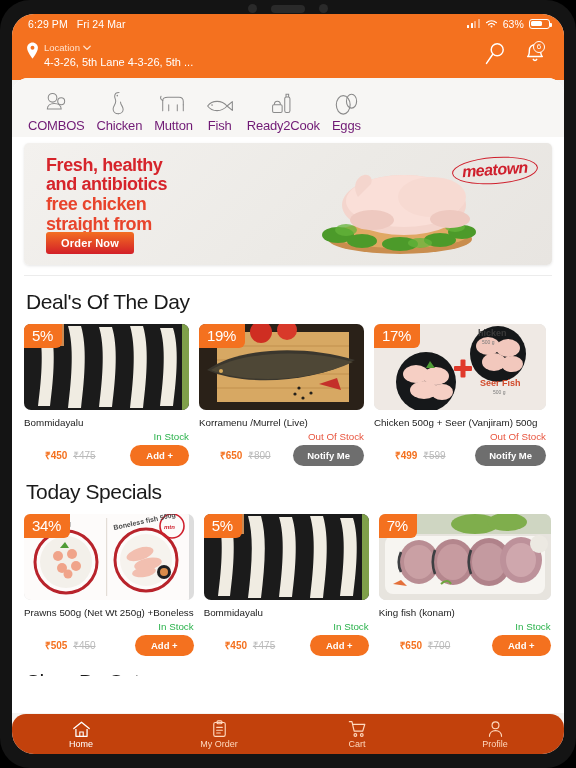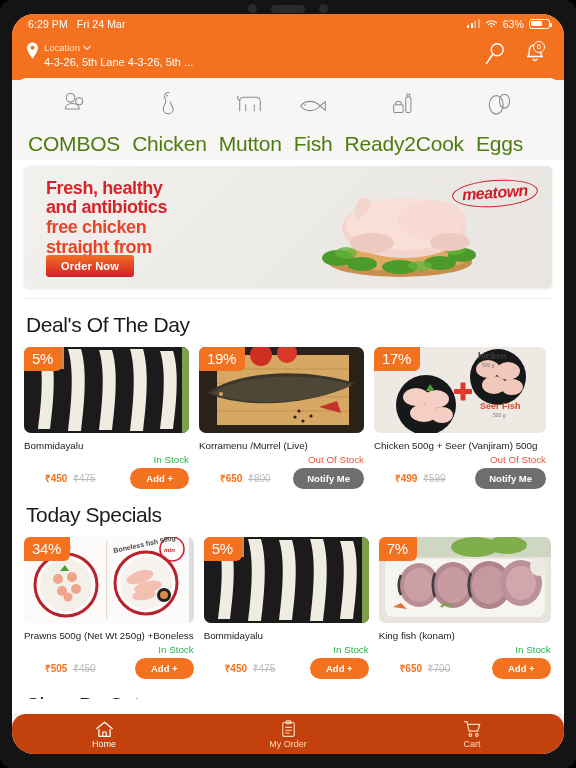--- a/index.html
+++ b/index.html
@@ -7,21 +7,21 @@
     width: 576px; height: 768px;
     background: #000;
     font-family: "Liberation Sans", sans-serif;
     overflow: hidden;
   }
 
   
   .device {
     position: absolute; inset: 0;
     background: #141414;
-    border-radius: 12px;
+    border-radius: 30px;
     padding: 14px 12px 14px 8px;
   }
   .notch-dots {
     position: absolute; top: 4px; left: 50%; transform: translateX(-50%);
     display: flex; gap: 14px; align-items: center;
   }
   .notch-dots i { display:block; width: 9px; height: 9px; border-radius: 50%;
                   background: #2a2a2a; }
   .notch-dots i.wide { width: 34px; height: 8px; border-radius: 5px; }
 
@@ -86,21 +86,21 @@
 
   
   .cats {
     display: flex; gap: 0; padding: 8px 4px 4px 10px;
     background: #f7f6f4;
     border-radius: 16px 16px 0 0;
     overflow: hidden;
   }
   .cat { flex: 0 0 auto; text-align: center; padding: 0 6px; }
   .cat .cicon { height: 30px; display:flex; align-items:flex-end; justify-content:center; }
-  .cat .clabel { font-size: 21px; color: #4d7c0f; margin-top: 16px; white-space: nowrap;
+  .cat .clabel { font-size: 13px; color: #701a75; margin-top: 2px; white-space: nowrap;
                  letter-spacing: -.2px; }
 
   
   .banner-wrap { padding: 6px 12px 8px 12px; background: #fff; }
   .banner {
     position: relative; height: 122px; border-radius: 5px; overflow: hidden;
     background: linear-gradient(135deg, #f3f1ee 0%, #eceae6 55%, #e8e5e1 100%);
     box-shadow: 0 1px 3px rgba(0,0,0,.10);
   }
   .banner-txt {
@@ -609,16 +609,23 @@
         <span class="nav-label">My Order</span>
       </div>
       <div class="nav-item dim">
         <svg width="19" height="18" viewBox="0 0 22 21">
           <path d="M1.5 2h3l2.6 11h10l2.4-8H6" stroke="#ffd9bf" stroke-width="1.4" fill="none" stroke-linecap="round" stroke-linejoin="round"></path>
           <circle cx="8.5" cy="17.5" r="1.6" stroke="#ffd9bf" stroke-width="1.3" fill="none"></circle>
           <circle cx="16" cy="17.5" r="1.6" stroke="#ffd9bf" stroke-width="1.3" fill="none"></circle>
         </svg>
         <span class="nav-label">Cart</span>
       </div>
+      <div class="nav-item dim">
+        <svg width="17" height="18" viewBox="0 0 20 22">
+          <circle cx="10" cy="6.5" r="4.2" stroke="#ffd9bf" stroke-width="1.4" fill="none"></circle>
+          <path d="M2.6 20c0-4.4 3.3-7 7.4-7s7.4 2.6 7.4 7" stroke="#ffd9bf" stroke-width="1.4" fill="none" stroke-linecap="round"></path>
+        </svg>
+        <span class="nav-label">Profile</span>
+      </div>
     </div>
 
   </div>
 </div>
 
 </body></html>

